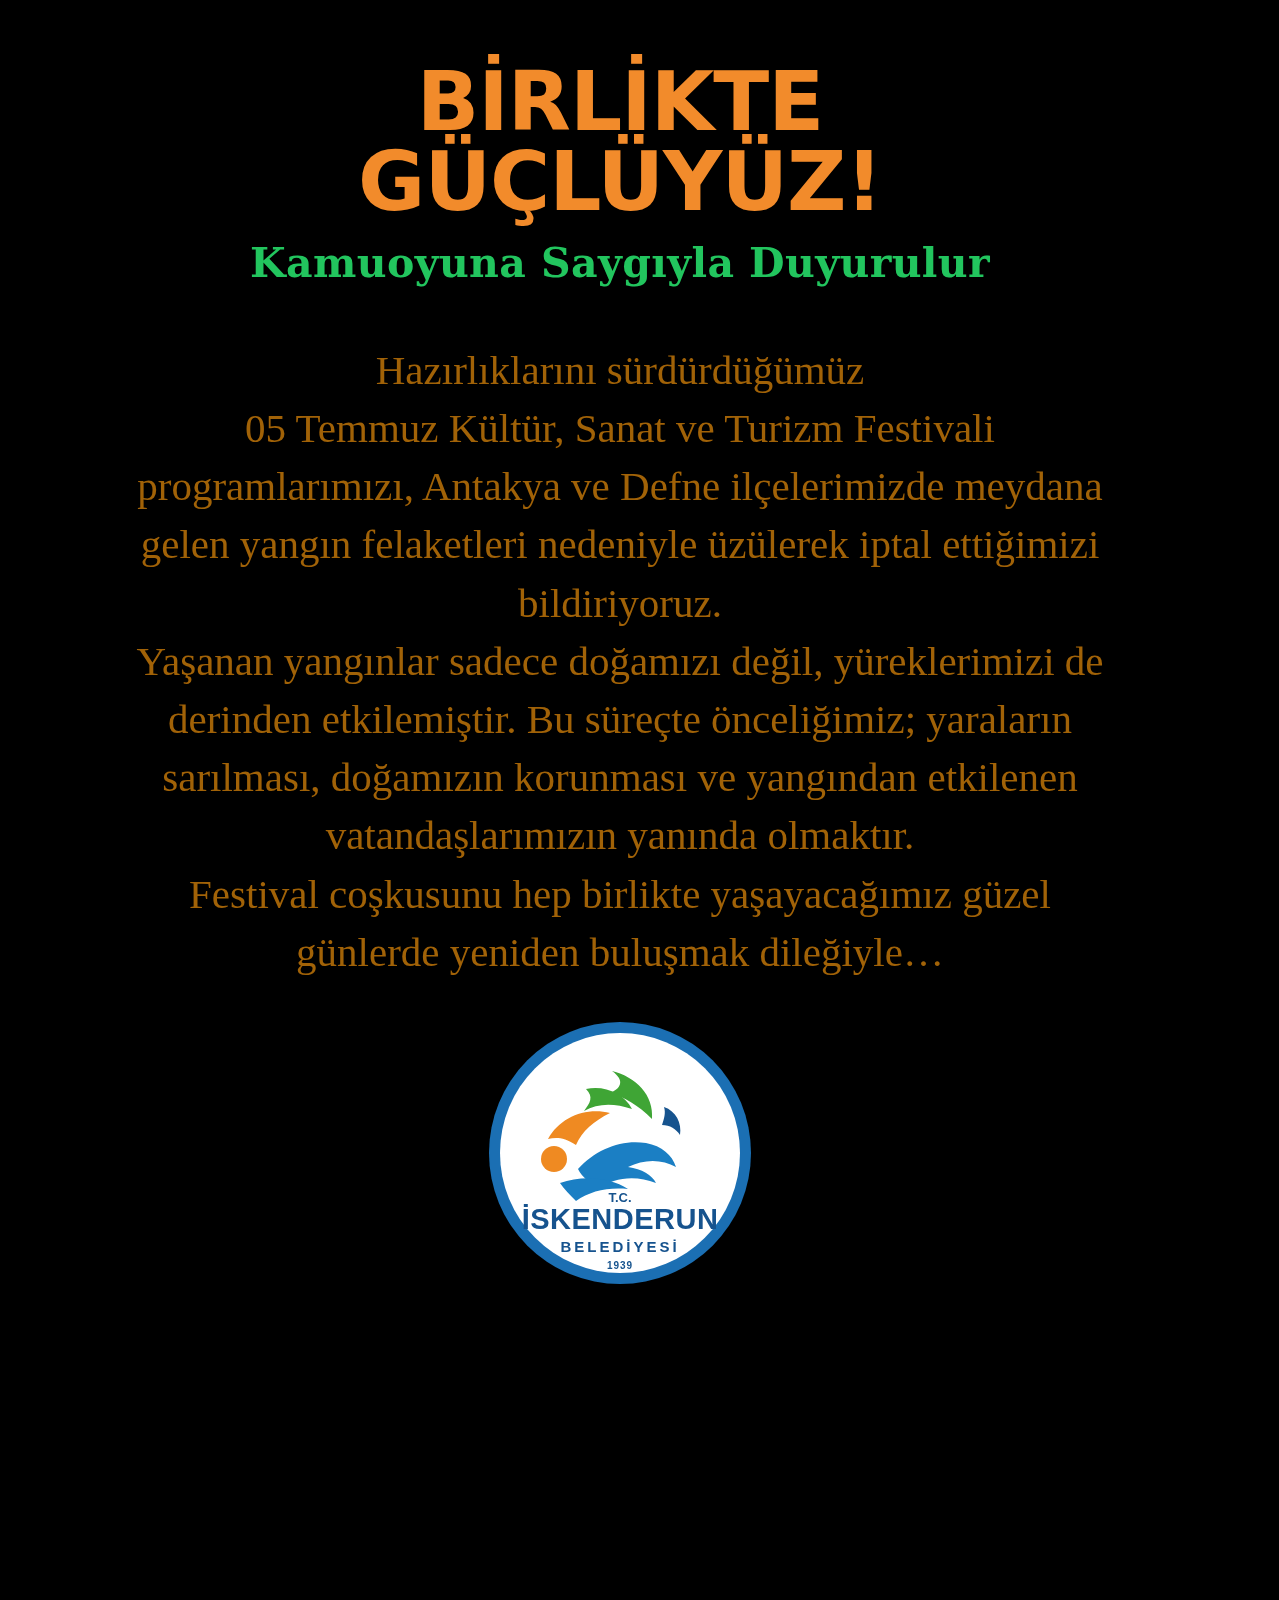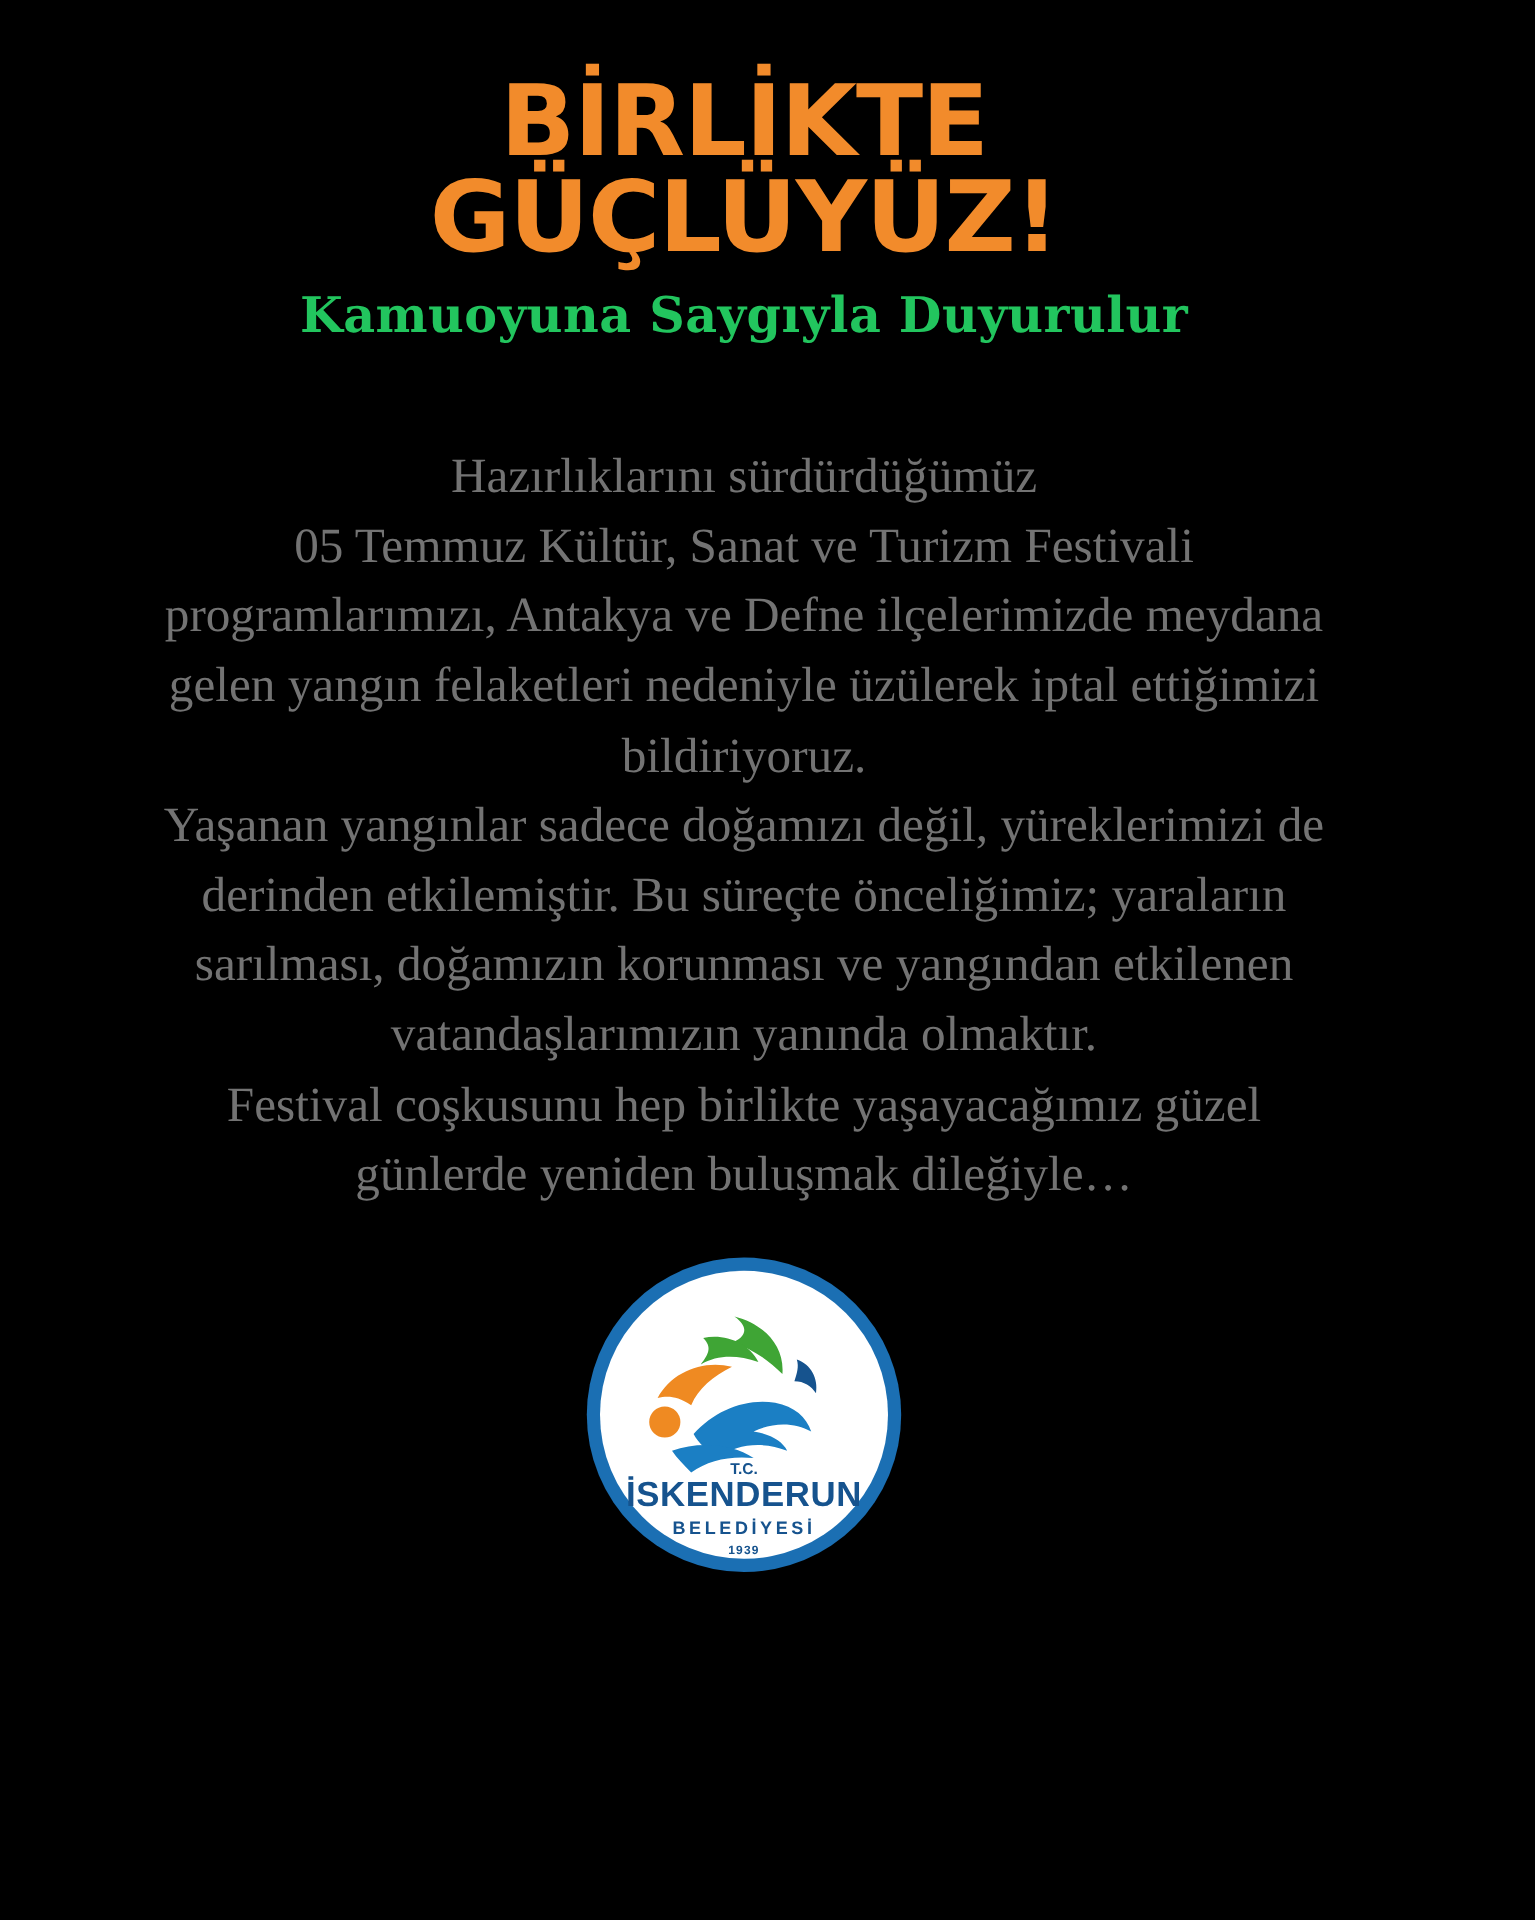--- a/index.html
+++ b/index.html
@@ -41,27 +41,27 @@
   .subhead {
     margin-top: 16px;
     text-align: center;
     font-family: "DejaVu Serif", serif;
     font-weight: bold;
     font-size: 41px;
     letter-spacing: 0.4px;
     color: #22c55e;
   }
   .body-text {
-    margin-top: 80px;
+    margin-top: 54px;
     width: 1000px;
     text-align: center;
     font-family: "Liberation Serif", serif;
     font-size: 41px;
     line-height: 1.42;
-    color: #737373;
+    color: #a16207;
     white-space: pre-line;
   }
   .logo-wrap {
     margin-top: 38px;
     display: flex;
     justify-content: center;
     align-items: center;
   }
   .logo {
     width: 268px;

